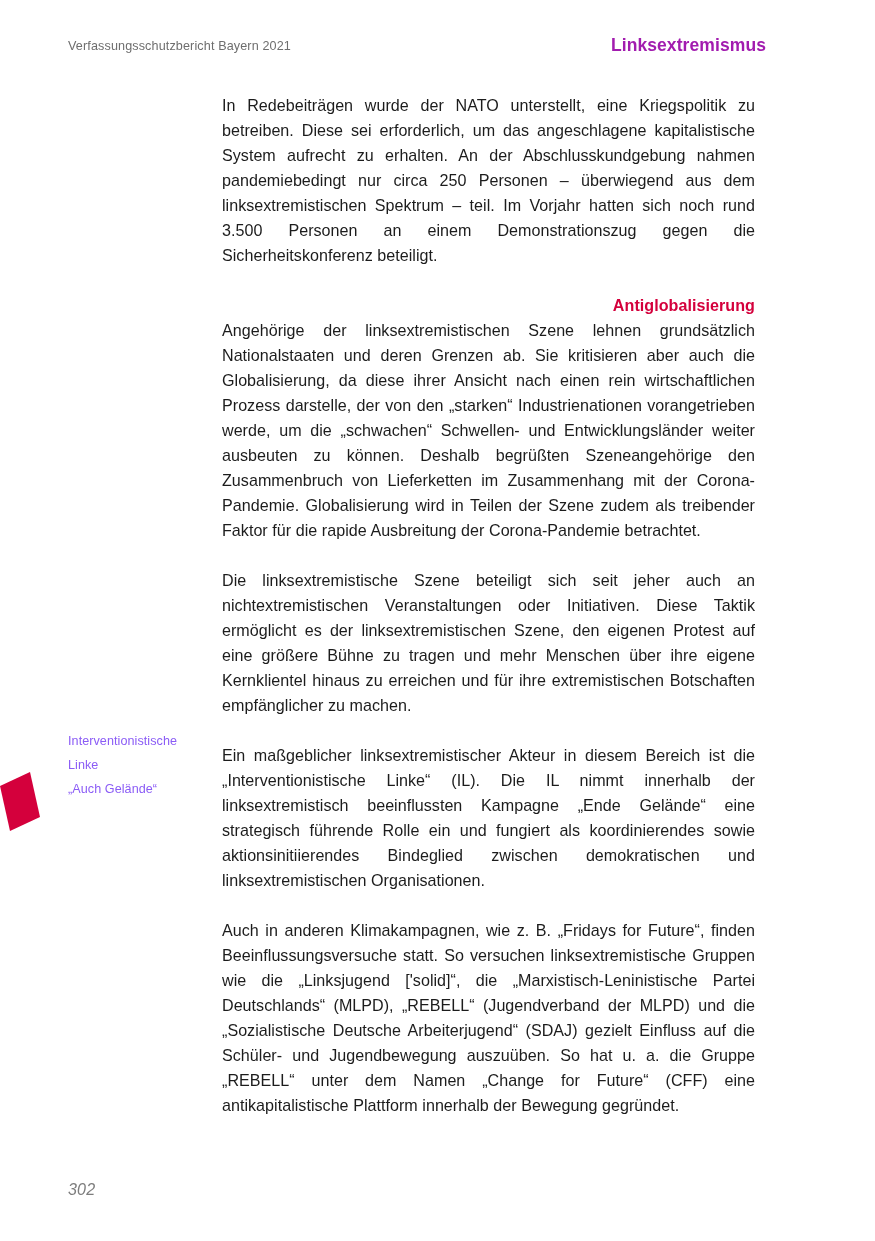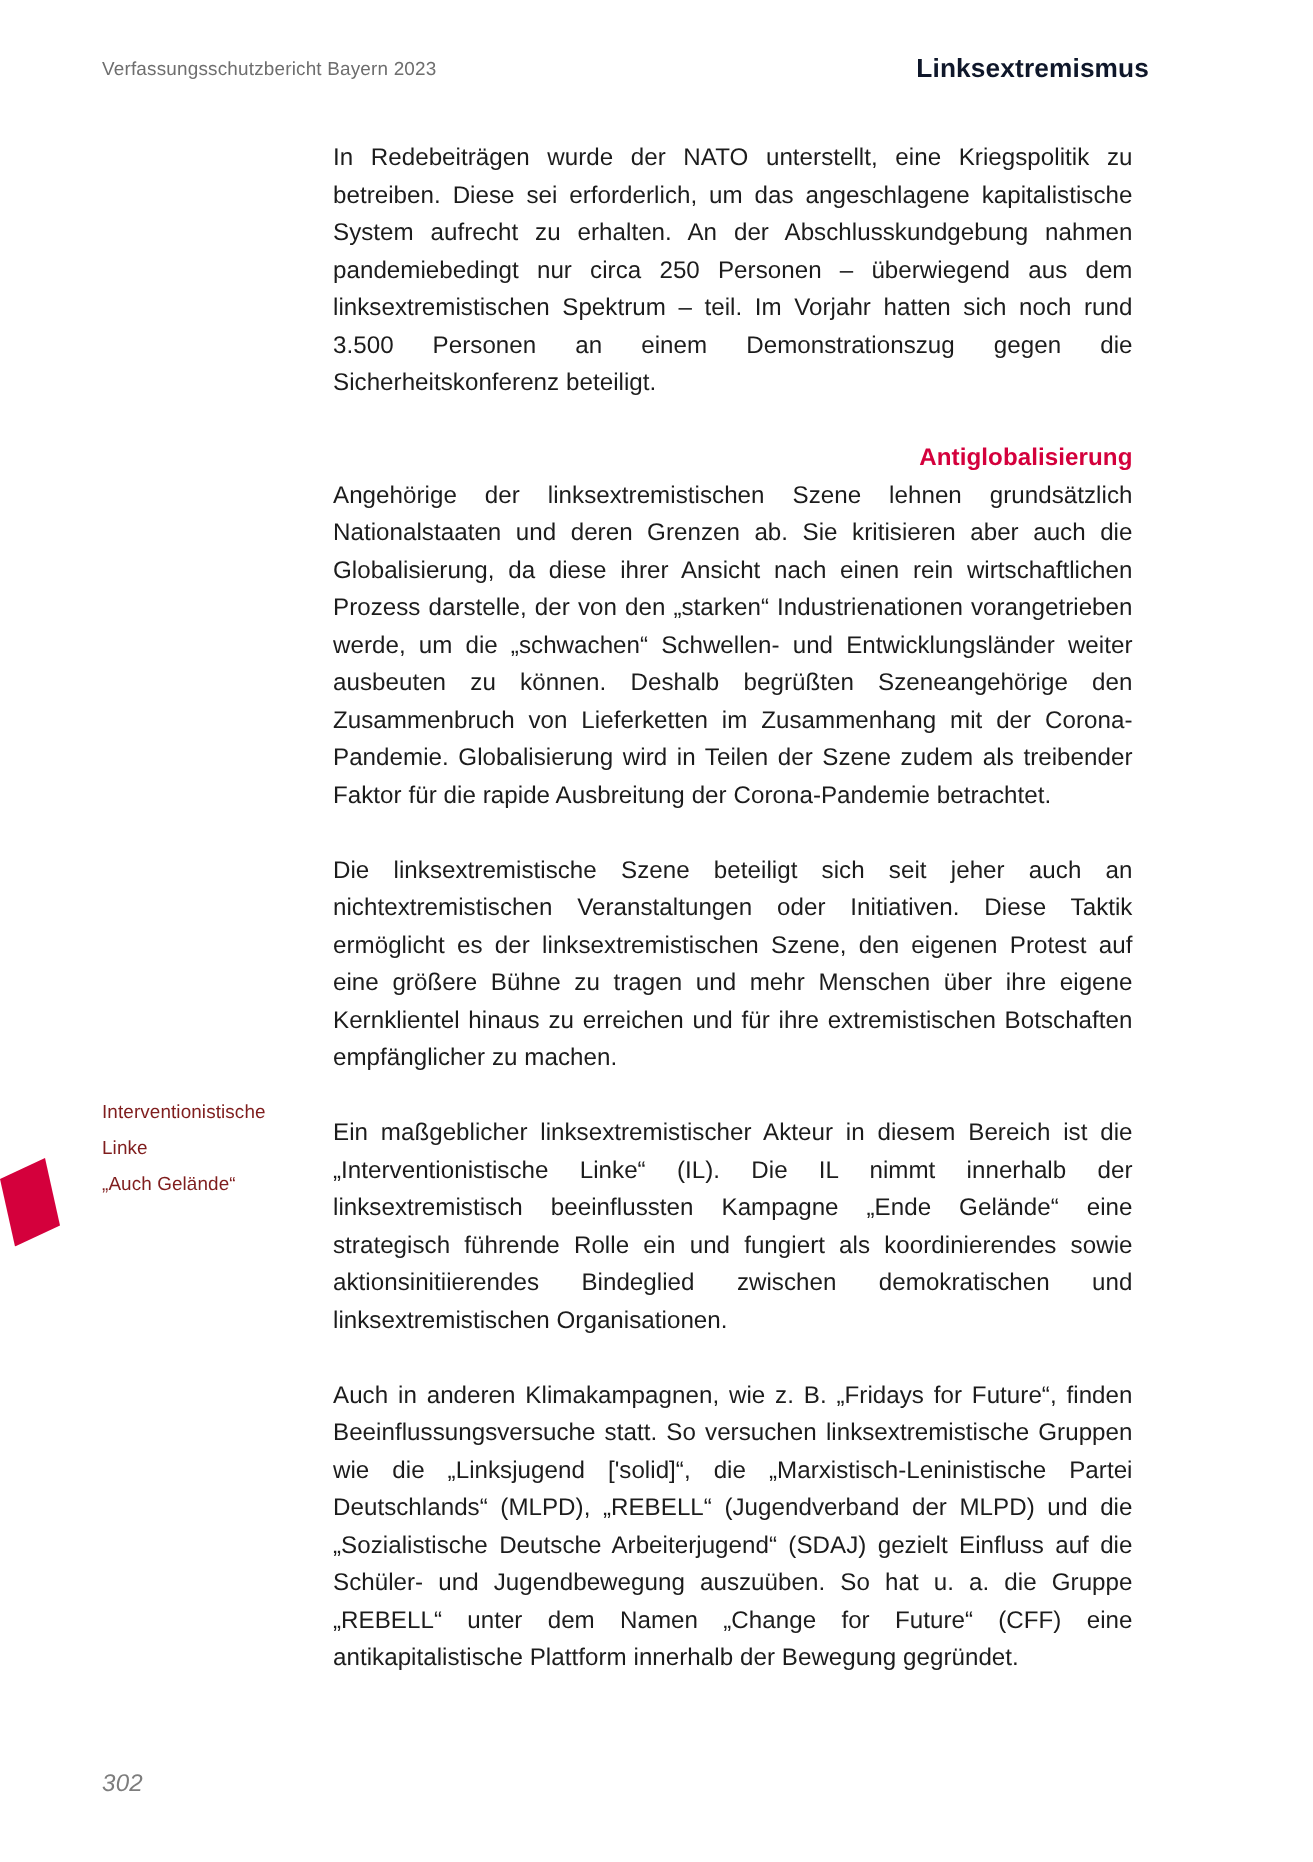--- a/index.html
+++ b/index.html
@@ -40,33 +40,33 @@
     white-space: nowrap;
   }
   .running-head-right {
     position: absolute;
     right: 109px;
     top: -4px;
     font-size: 17.5px;
     line-height: 26px;
     font-weight: 700;
     letter-spacing: 0.005em;
-    color: #0f172a;
+    color: #a21caf;
     white-space: nowrap;
   }
 
   
   .margin-notes {
     position: absolute;
     left: 68px;
     top: 729px;
     width: 158px;
     font-size: 12.6px;
     line-height: 24.2px;
-    color: #7f1d1d;
+    color: #8b5cf6;
     letter-spacing: 0.005em;
   }
   .margin-note-line { display: block; }
 
   
   .edge-marker {
     position: absolute;
     left: 0px;
     top: 772px;
     width: 40px;
@@ -116,21 +116,21 @@
     letter-spacing: 0.01em;
     font-style: italic;
   }
 </style>
 </head>
 <body>
 
 <div class="page">
 
   <div class="running-head">
-    <div class="running-head-left">Verfassungsschutzbericht Bayern 2023</div>
+    <div class="running-head-left">Verfassungsschutzbericht Bayern 2021</div>
     <div class="running-head-right">Linksextremismus</div>
   </div>
 
   <svg class="edge-marker" viewBox="0 0 40 59" preserveAspectRatio="none">
     <polygon points="0,14 30,0 40,45 10,59" fill="#d4003c"></polygon>
   </svg>
 
   <div class="margin-notes">
     <span class="margin-note-line">Interventionistische</span>
     <span class="margin-note-line">Linke</span>

